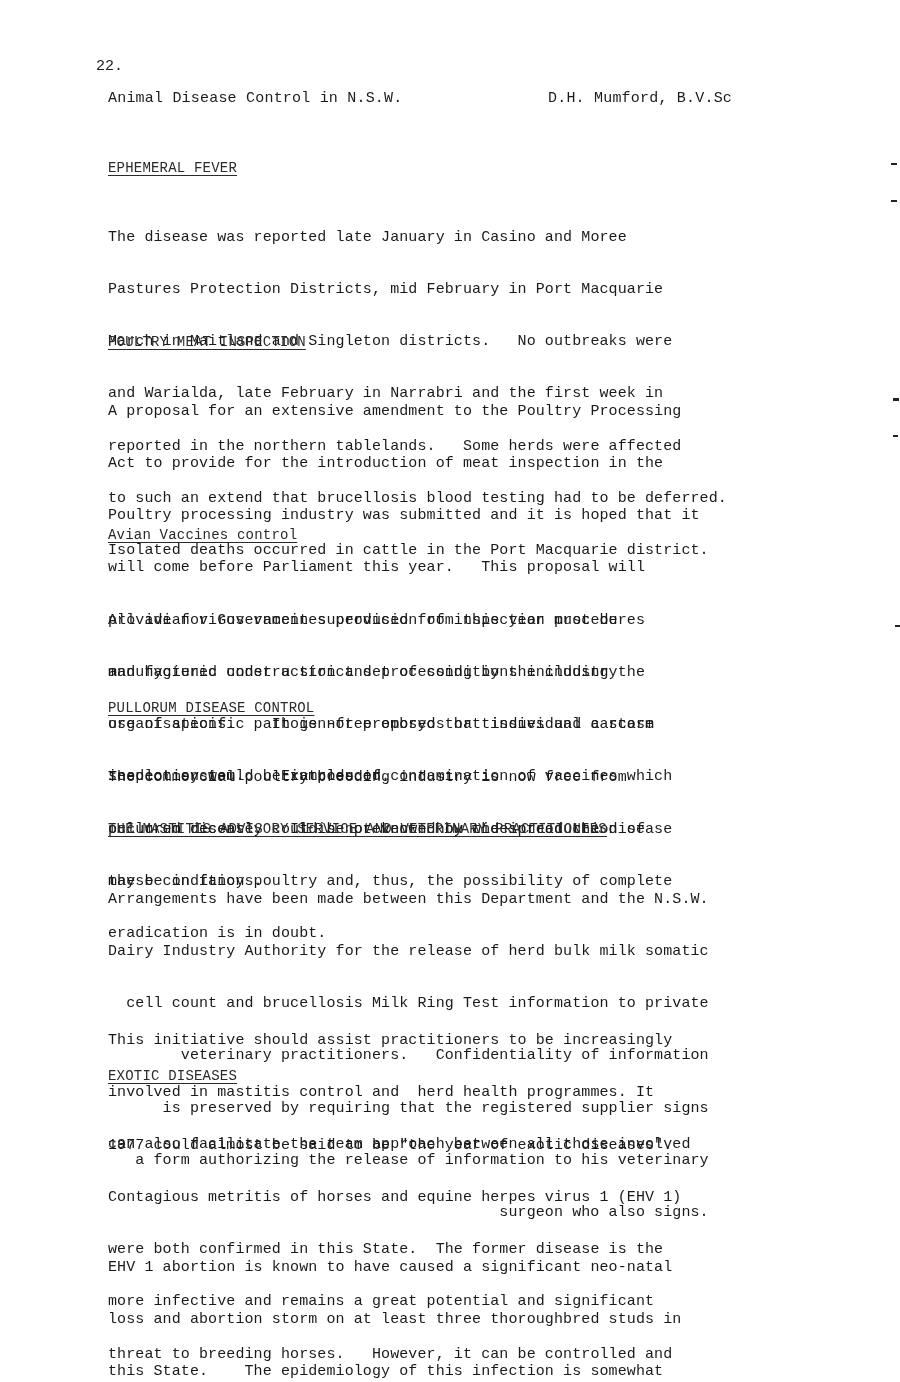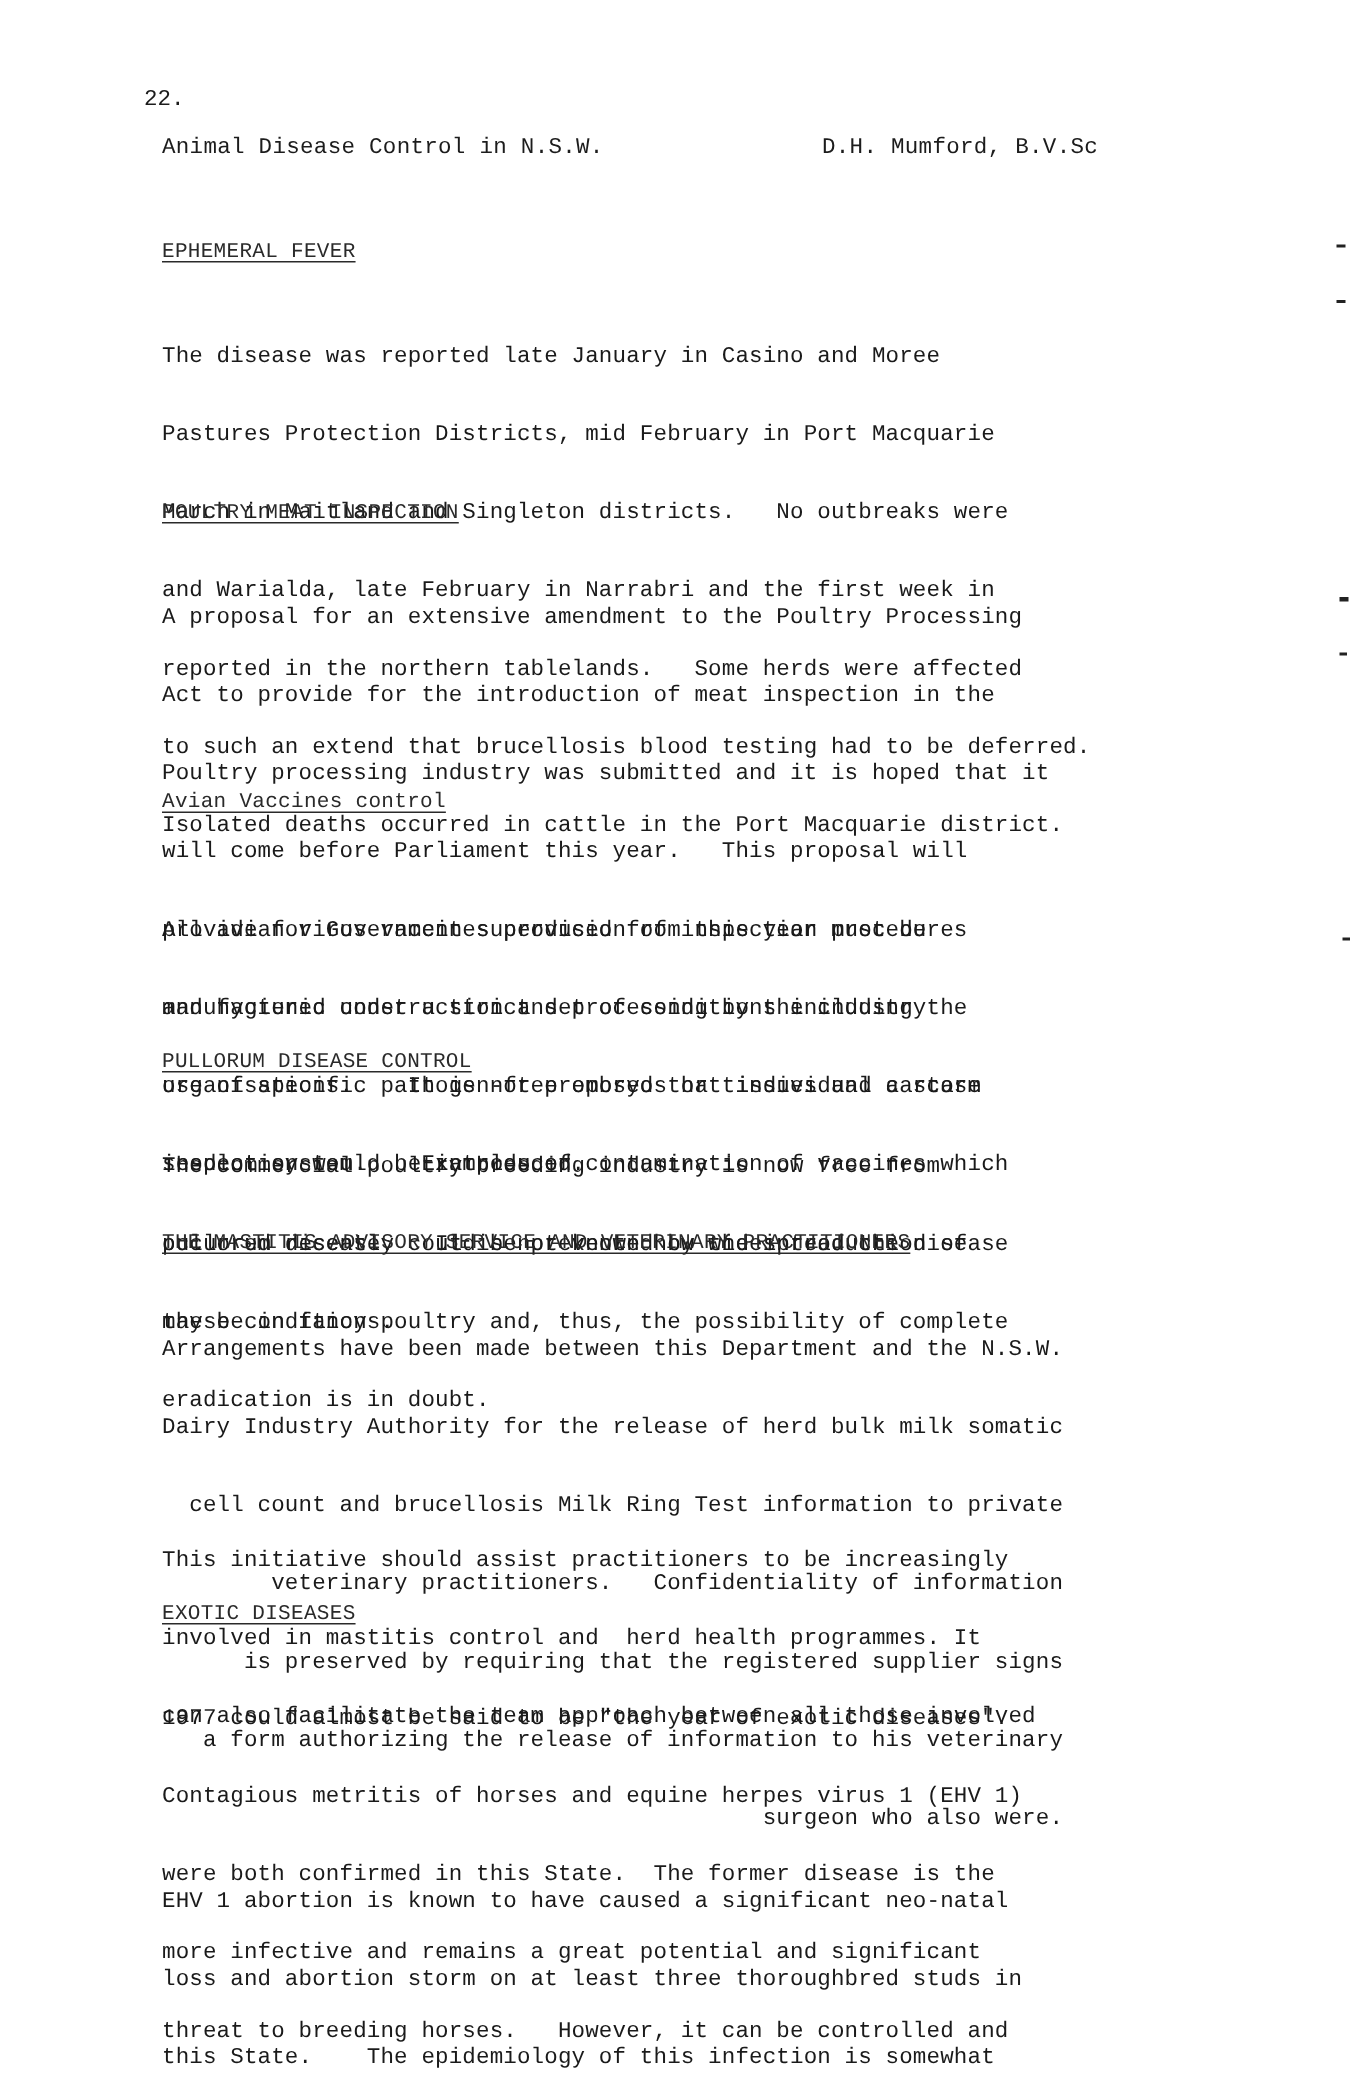--- a/index.html
+++ b/index.html
@@ -72,21 +72,21 @@
 </div>
 
 <div class="section-title" style="top:821px;">THE MASTITIS ADVISORY SERVICE AND VETERINARY PRACTITIONERS</div>
 <div class="para" style="top:856px;text-align:right;">
   <span class="line">Arrangements have been made between this Department and the N.S.W.</span>
   <span class="line">Dairy Industry Authority for the release of herd bulk milk somatic</span>
   <span class="line">cell count and brucellosis Milk Ring Test information to private</span>
   <span class="line">veterinary practitioners.   Confidentiality of information</span>
   <span class="line">is preserved by requiring that the registered supplier signs</span>
   <span class="line">a form authorizing the release of information to his veterinary</span>
-  <span class="line">surgeon who also were.</span>
+  <span class="line">surgeon who also signs.</span>
 </div>
 <div class="para" style="top:997px;">
   <span class="line">This initiative should assist practitioners to be increasingly</span>
   <span class="line">involved in mastitis control and  herd health programmes. It</span>
   <span class="line">can also facilitate the team approach between all those involved</span>
 </div>
 
 <div class="section-title" style="top:1068px;">EXOTIC DISEASES</div>
 <div class="para" style="top:1102px;">
   <span class="line">1977 could almost be said to be "the year of exotic diseases".</span>

